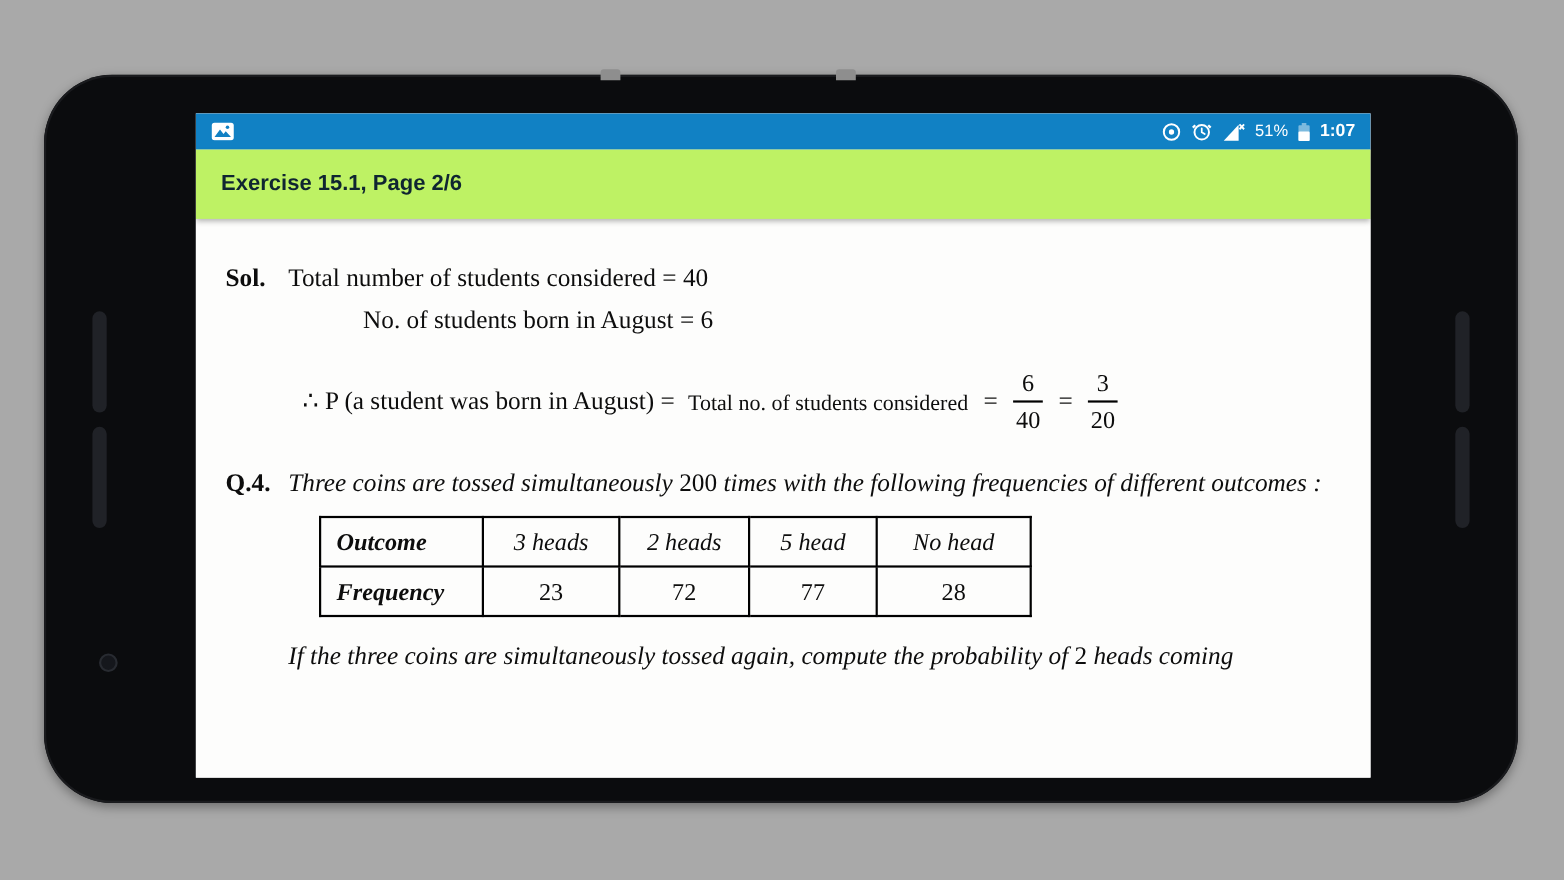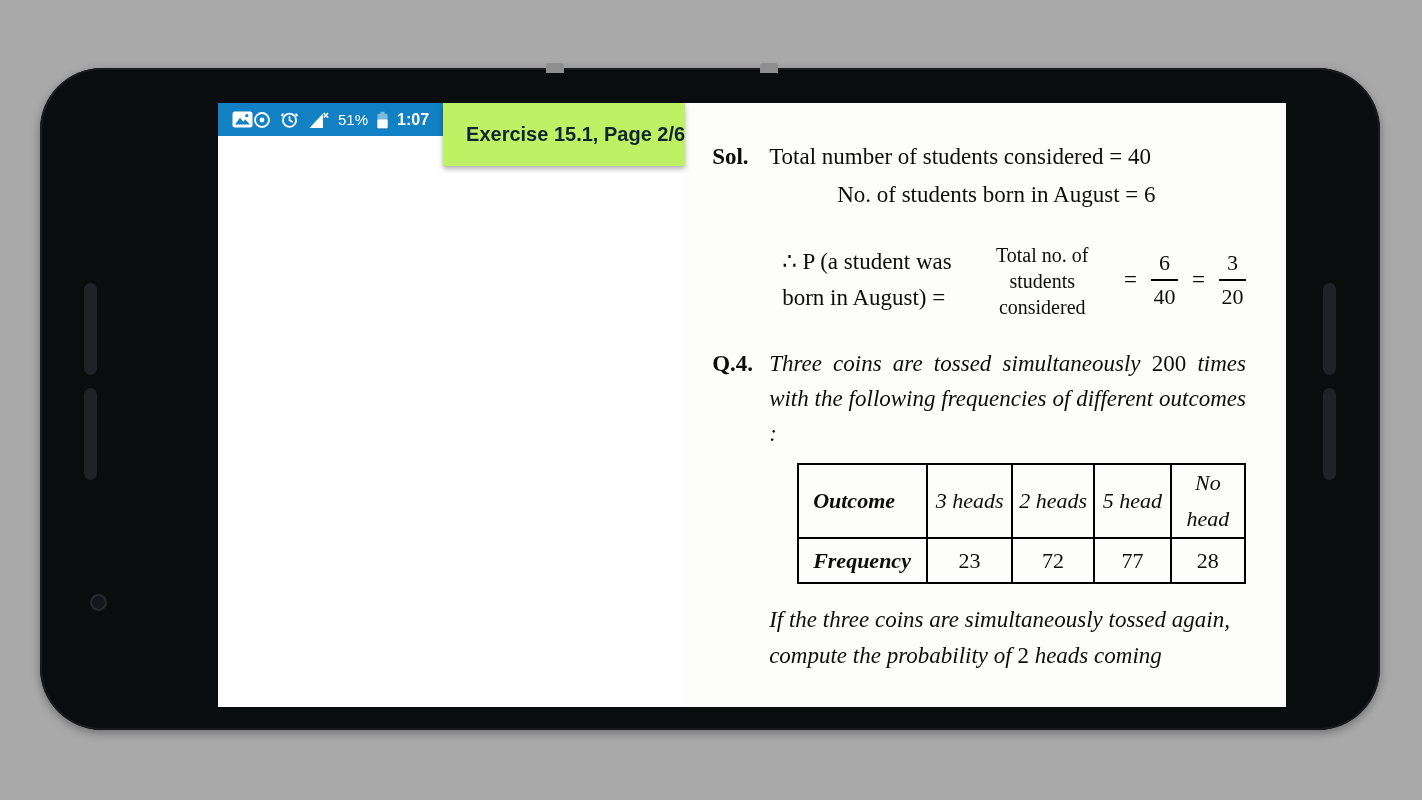--- a/index.html
+++ b/index.html
@@ -34,21 +34,21 @@
   .side-pill.r2 { left:1283px; top:320px; }
   .camera {
     position:absolute; left:50px; top:526px; width:17px; height:17px;
     border-radius:50%; background:#15171c; border:2px solid #282b31;
   }
 
   
   .screen {
     position:absolute; left:138px; top:35px; width:1068px; height:604px;
     background:#ffffff; overflow:hidden;
-    display:flex; flex-direction:row;margin-left:40px;
+    display:flex; flex-direction:column;
   }
 
   
   .statusbar {
     height:33px; background:#1181c4; color:#fff;
     display:flex; align-items:center; justify-content:space-between;
     padding:0 14px; flex:0 0 auto;
   }
   .sb-right { display:flex; align-items:center; gap:9px; }
   .sb-text { font-size:15px; color:#fff; }
@@ -97,21 +97,21 @@
     font-size:22px;
   }
   .freq-table td, .freq-table th {
     border:2px solid #000; height:45px; padding:0 0;
   }
   .freq-table th {
     text-align:left; font-weight:bold; font-style:italic; padding-left:14px;
   }
   .freq-table td { text-align:center; }
   .c0 { width:148px; } .c1 { width:124px; } .c2 { width:118px; }
-  .c3 { width:116px; } .c4 { width:111px;font-family:Liberation Serif, serif; }
+  .c3 { width:116px; } .c4 { width:140px;font-family:Liberation Serif, serif; }
   .hdr-cell { font-style:italic; }
 
   .footer-line { margin:18px 0 0 57px; font-style:italic; }
   .footer-line .upright { font-style:normal; }
 </style>
 </head>
 <body>
 
 <div class="phone">
   <div class="top-btn b1"></div>

